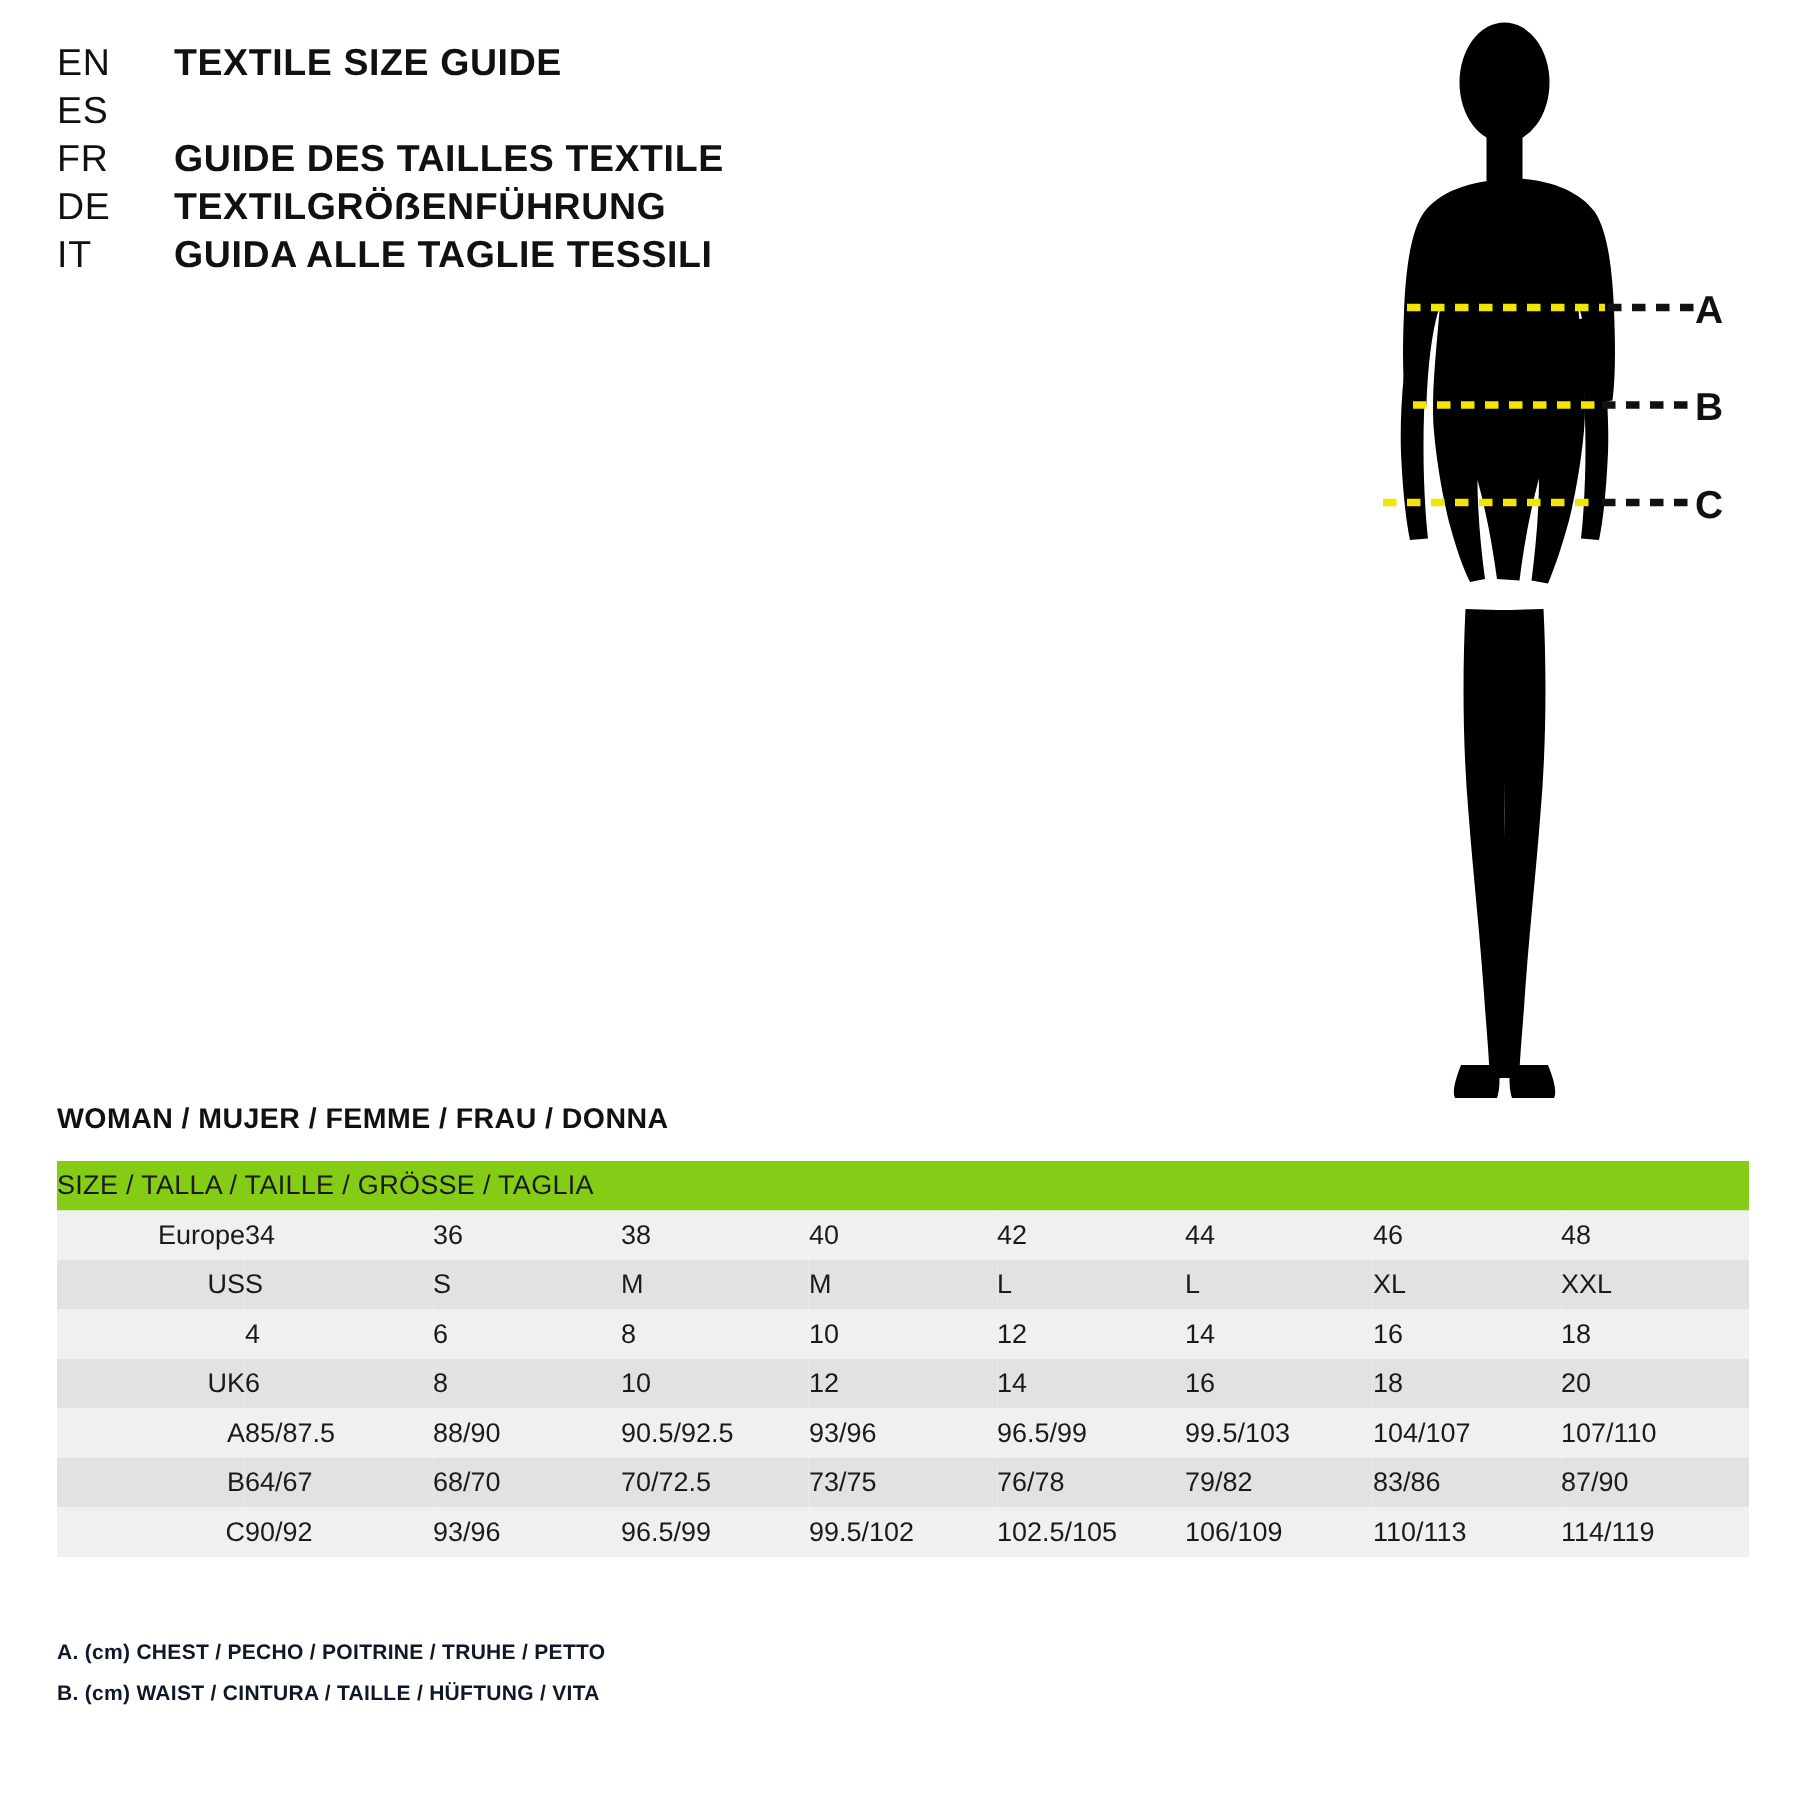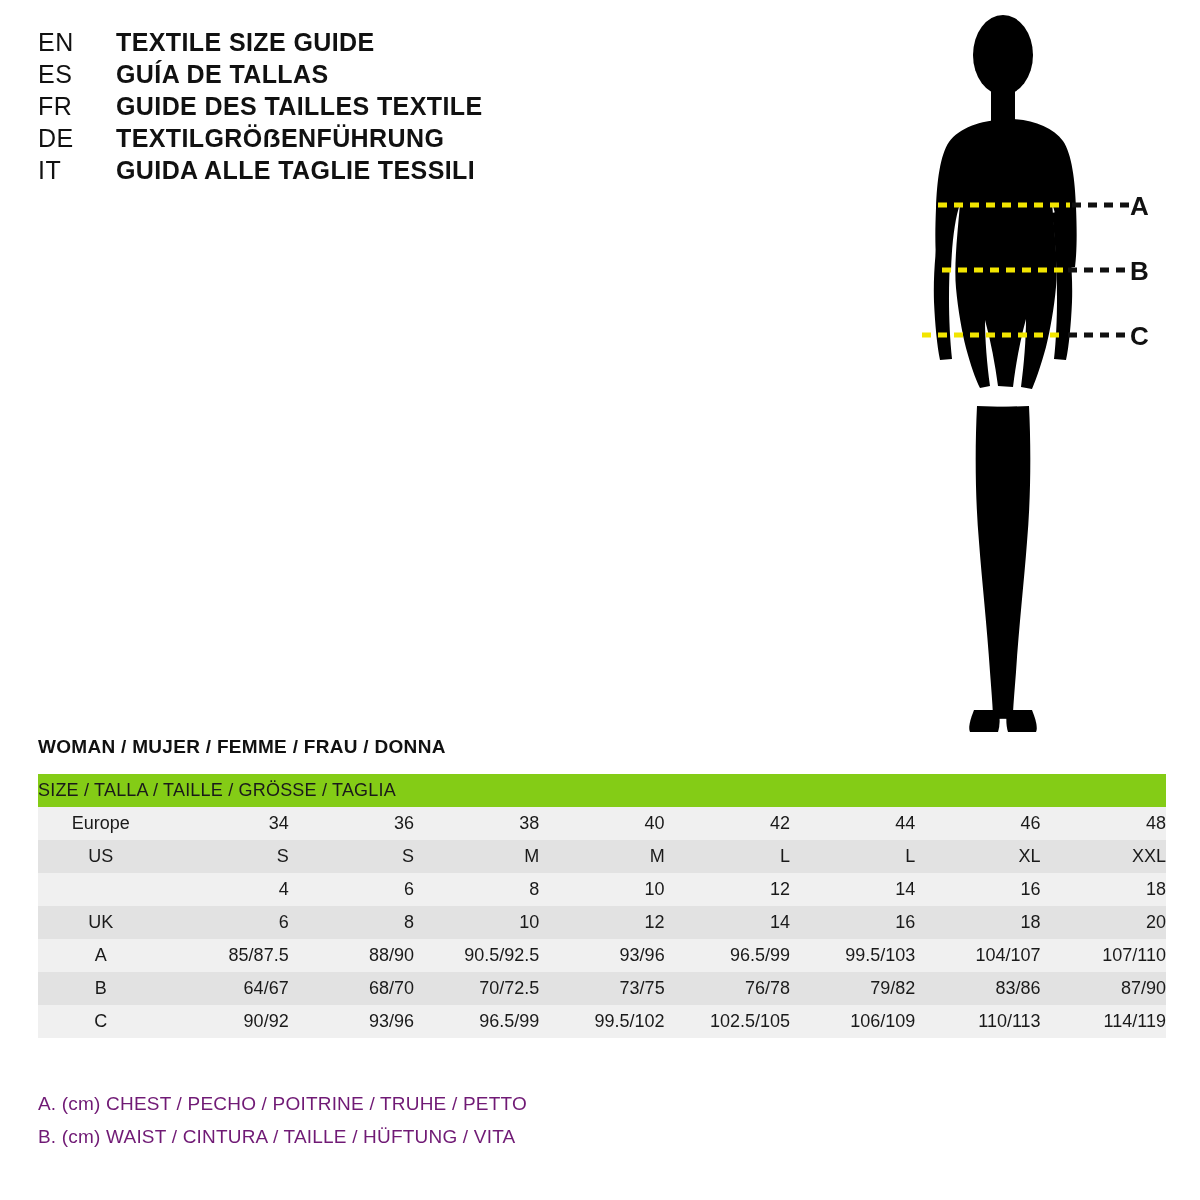--- a/index.html
+++ b/index.html
@@ -98,55 +98,54 @@
     padding-left: 8px;
     font-weight: bold;
     font-size: 18px;
     letter-spacing: 0.2px;
     height: 34px;
     line-height: 34px;
   }
   .row-light { background: #f0f0f0; }
   .row-dark  { background: #e2e2e2; }
   td.label-cell {
-    text-align: center;
+    text-align: right;
     padding-left: 8px;
     width: 190px;
   }
   td.val-cell {
-    text-align: right;
+    text-align: left;
   }
 
   
   .legend {
     position: absolute;
     left: 38px;
     top: 1093px;
     width: 800px;
   }
   .legend-line {
-    font-size: 19px;
-    font-weight: normal;
+    font-size: 14px;
+    font-weight: bold;
     letter-spacing: 0.2px;
-    color: #701a75;
+    color: #0f172a;
     margin-bottom: 11px;
     white-space: nowrap;
   }
 </style>
 </head>
 <body>
 
 <div class="title-block">
   <div class="title-row">
     <div class="title-lang">EN</div>
     <div class="title-text">TEXTILE SIZE GUIDE</div>
   </div>
   <div class="title-row">
     <div class="title-lang">ES</div>
-    <div class="title-text">GUÍA DE TALLAS</div>
   </div>
   <div class="title-row">
     <div class="title-lang">FR</div>
     <div class="title-text">GUIDE DES TAILLES TEXTILE</div>
   </div>
   <div class="title-row">
     <div class="title-lang">DE</div>
     <div class="title-text">TEXTILGRÖẞENFÜHRUNG</div>
   </div>
   <div class="title-row">

